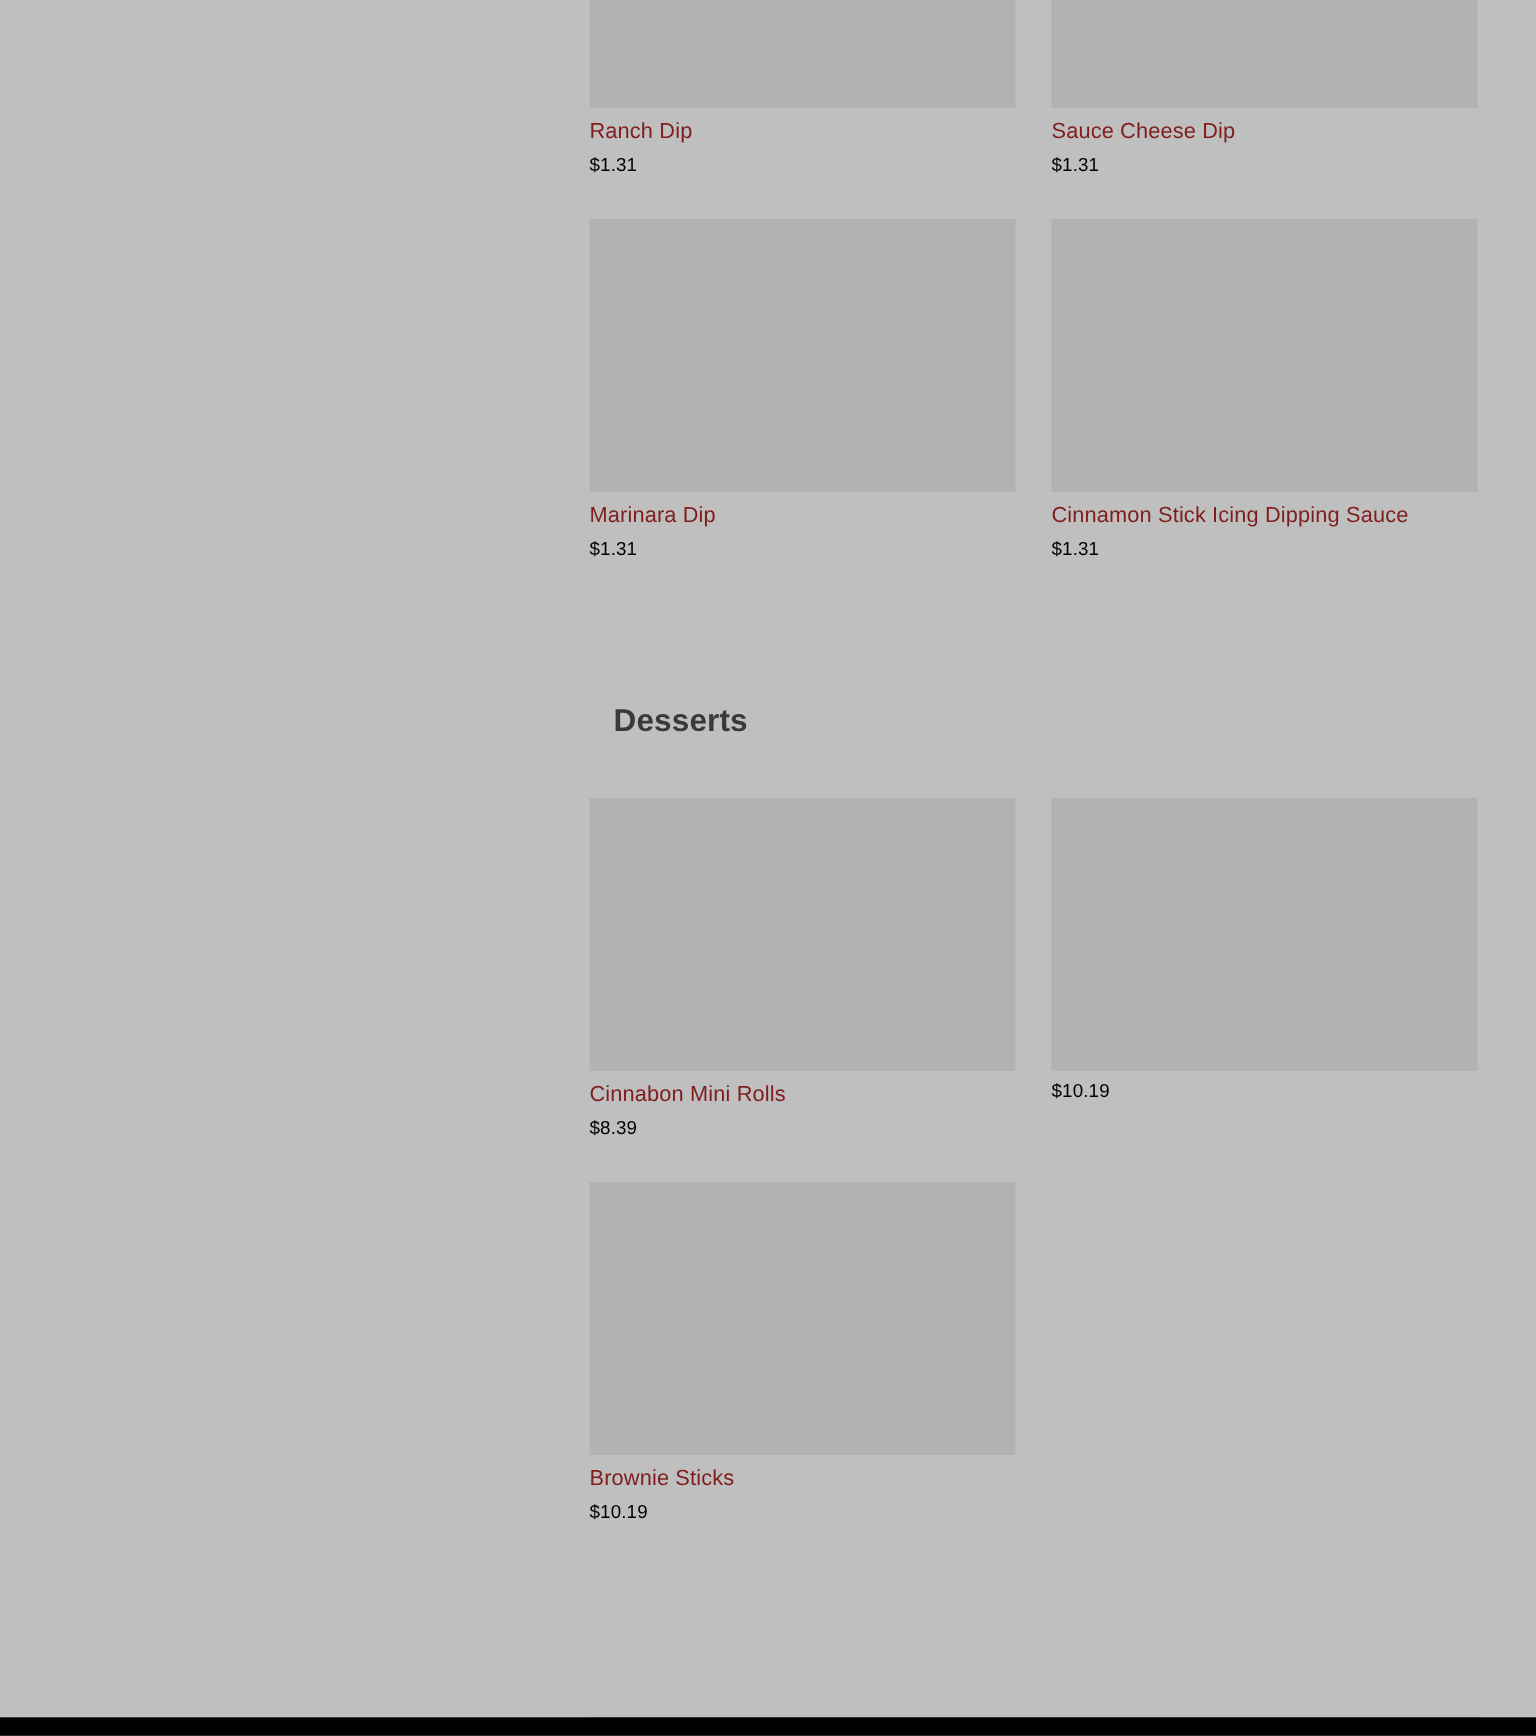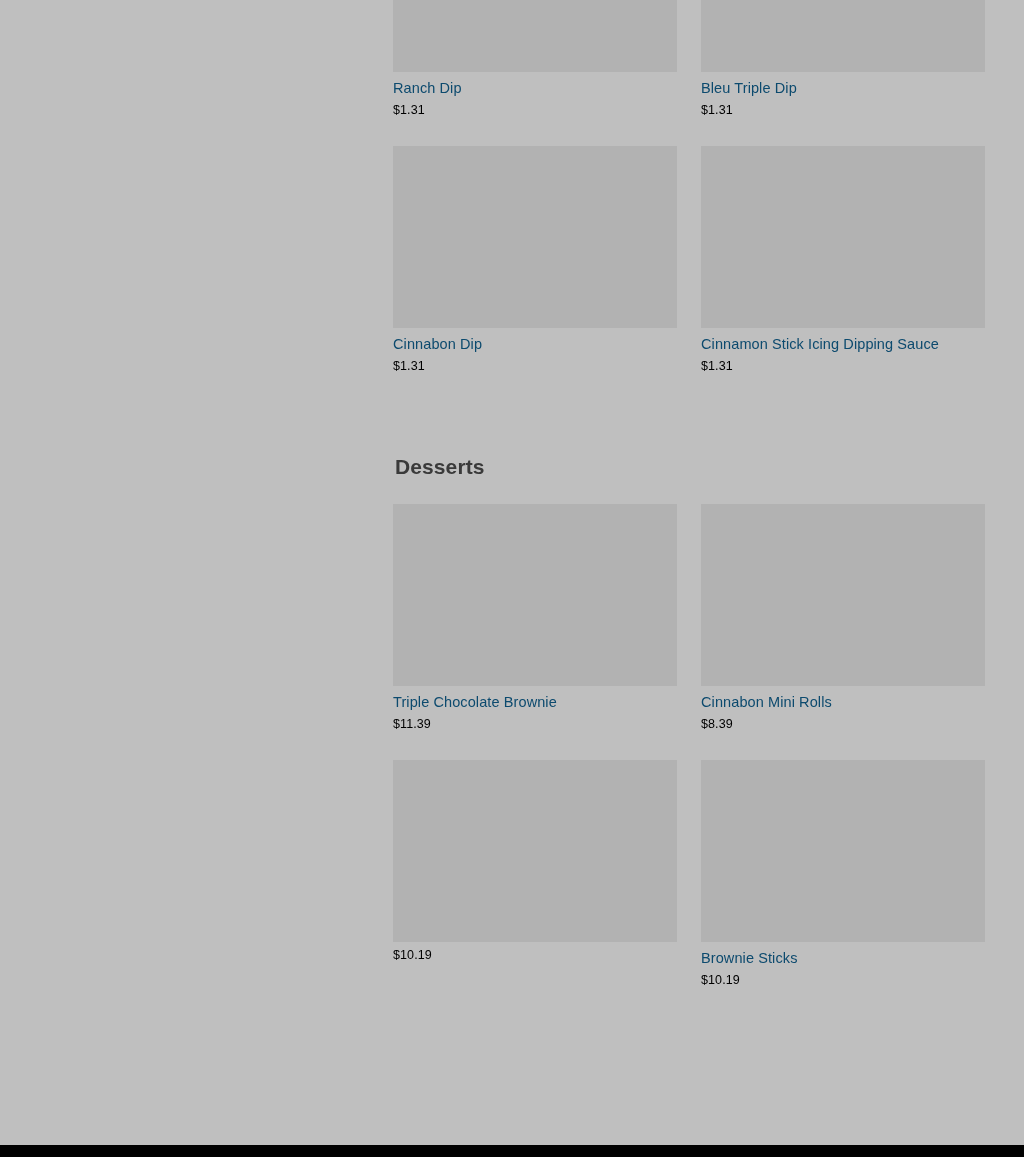--- a/index.html
+++ b/index.html
@@ -35,21 +35,21 @@
     width: 592px;
   }
   .section {
     width: 100%;
   }
   .section-heading {
     font-size: 21px;
     font-weight: bold;
     color: #3a3a3a;
     letter-spacing: 0.1px;
-    margin: 2px;
+    margin: 16px;
     padding: 0 0 22px 0;
     line-height: 26px;
   }
   .section-heading.pad-top {
     padding-top: 50px;
   }
   .grid {
     display: grid;
     grid-template-columns: 284px 284px;
     column-gap: 24px;
@@ -60,21 +60,21 @@
     padding-bottom: 28px;
   }
   .item-thumb {
     width: 284px;
     height: 182px;
     background: #b2b2b2;
     display: block;
   }
   .item-name {
     font-size: 14.5px;
-    color: #0c4a6e;
+    color: #7f1d1d;
     line-height: 18px;
     padding-top: 7px;
     letter-spacing: 0.1px;
     white-space: nowrap;
   }
   .item-price {
     font-size: 12.5px;
     color: #000000;
     line-height: 16px;
     padding-top: 5px;
@@ -111,48 +111,43 @@
       <div class="grid">
 
         <div class="item">
           <div class="item-thumb"></div>
           <div class="item-name">Ranch Dip</div>
           <div class="item-price">$1.31</div>
         </div>
 
         <div class="item">
           <div class="item-thumb"></div>
-          <div class="item-name">Bleu Triple Dip</div>
+          <div class="item-name">Sauce Cheese Dip</div>
           <div class="item-price">$1.31</div>
         </div>
 
         <div class="item">
           <div class="item-thumb"></div>
-          <div class="item-name">Cinnabon Dip</div>
+          <div class="item-name">Marinara Dip</div>
           <div class="item-price">$1.31</div>
         </div>
 
         <div class="item">
           <div class="item-thumb"></div>
           <div class="item-name">Cinnamon Stick Icing Dipping Sauce</div>
           <div class="item-price">$1.31</div>
         </div>
 
       </div>
     </div>
 
     <div class="section">
       <h2 class="section-heading pad-top">Desserts</h2>
       <div class="grid">
 
-        <div class="item">
-          <div class="item-thumb"></div>
-          <div class="item-name">Triple Chocolate Brownie</div>
-          <div class="item-price">$11.39</div>
-        </div>
 
         <div class="item">
           <div class="item-thumb"></div>
           <div class="item-name">Cinnabon Mini Rolls</div>
           <div class="item-price">$8.39</div>
         </div>
 
         <div class="item">
           <div class="item-thumb"></div>
           <div class="item-price">$10.19</div>

